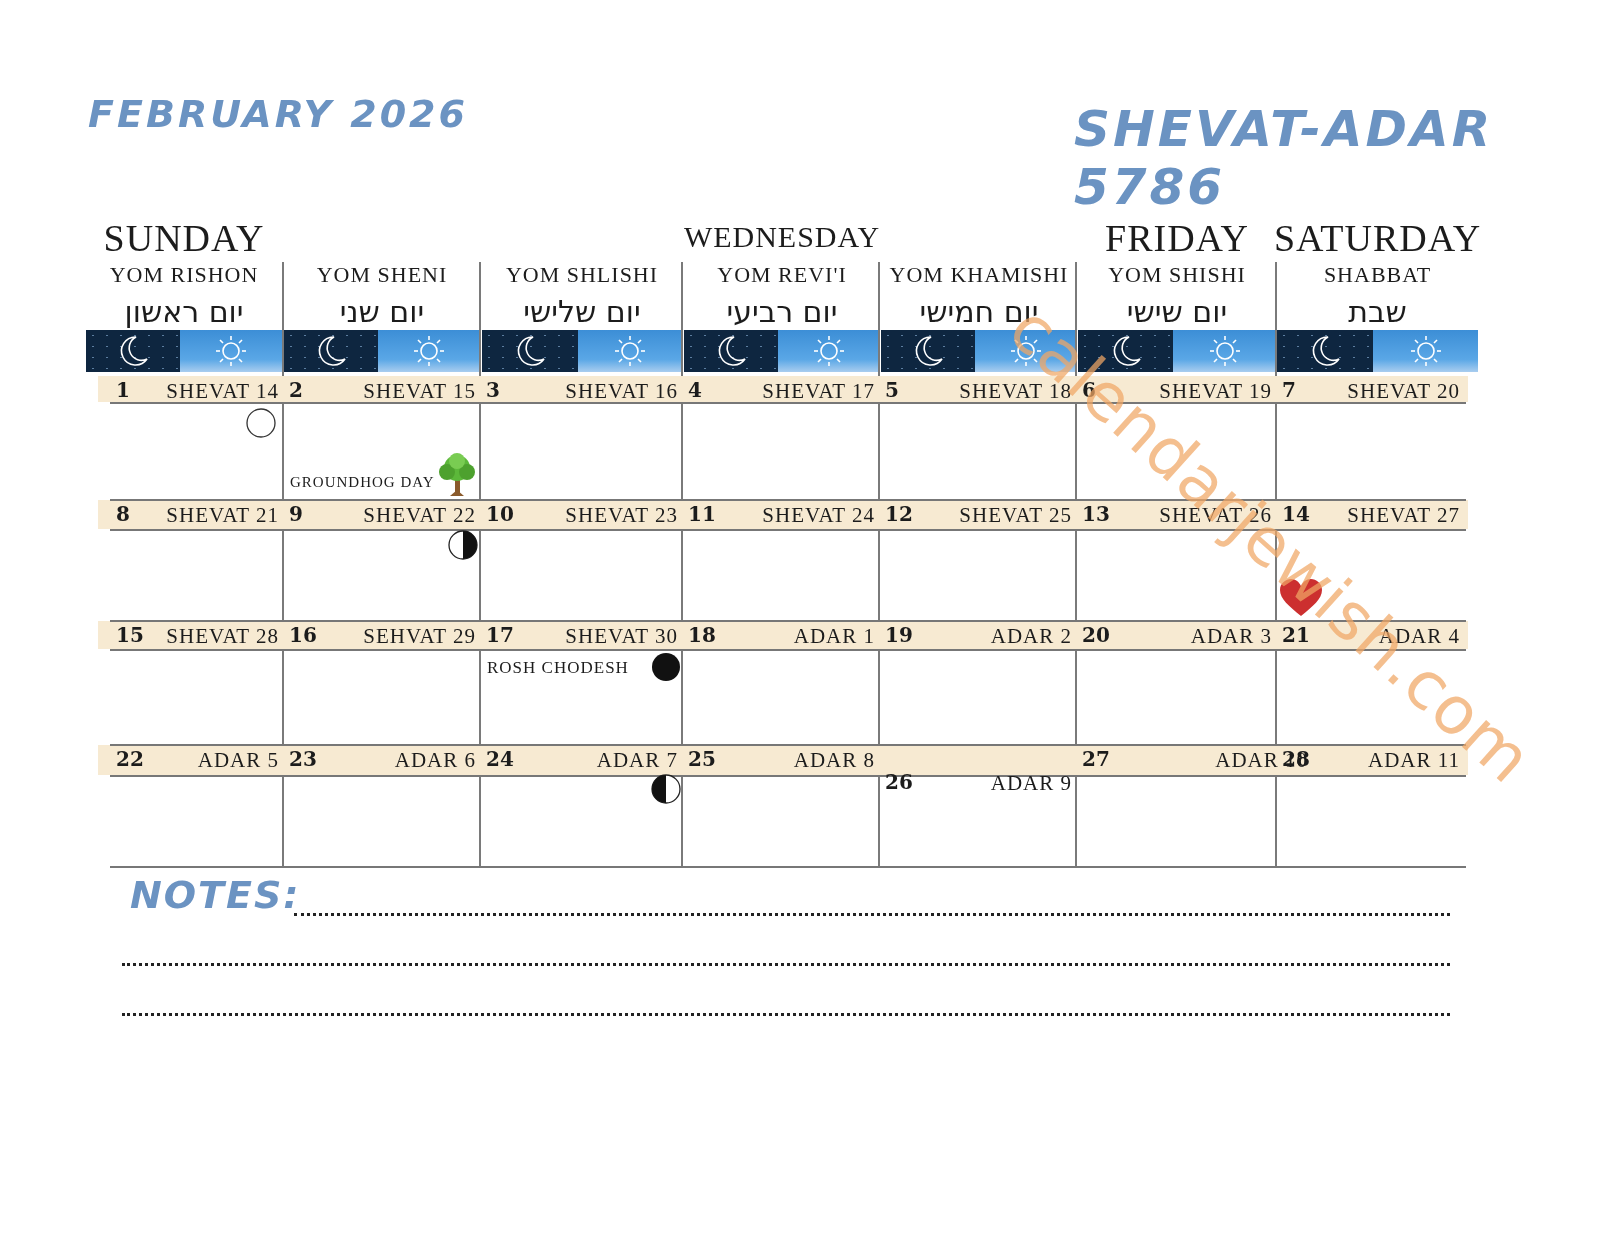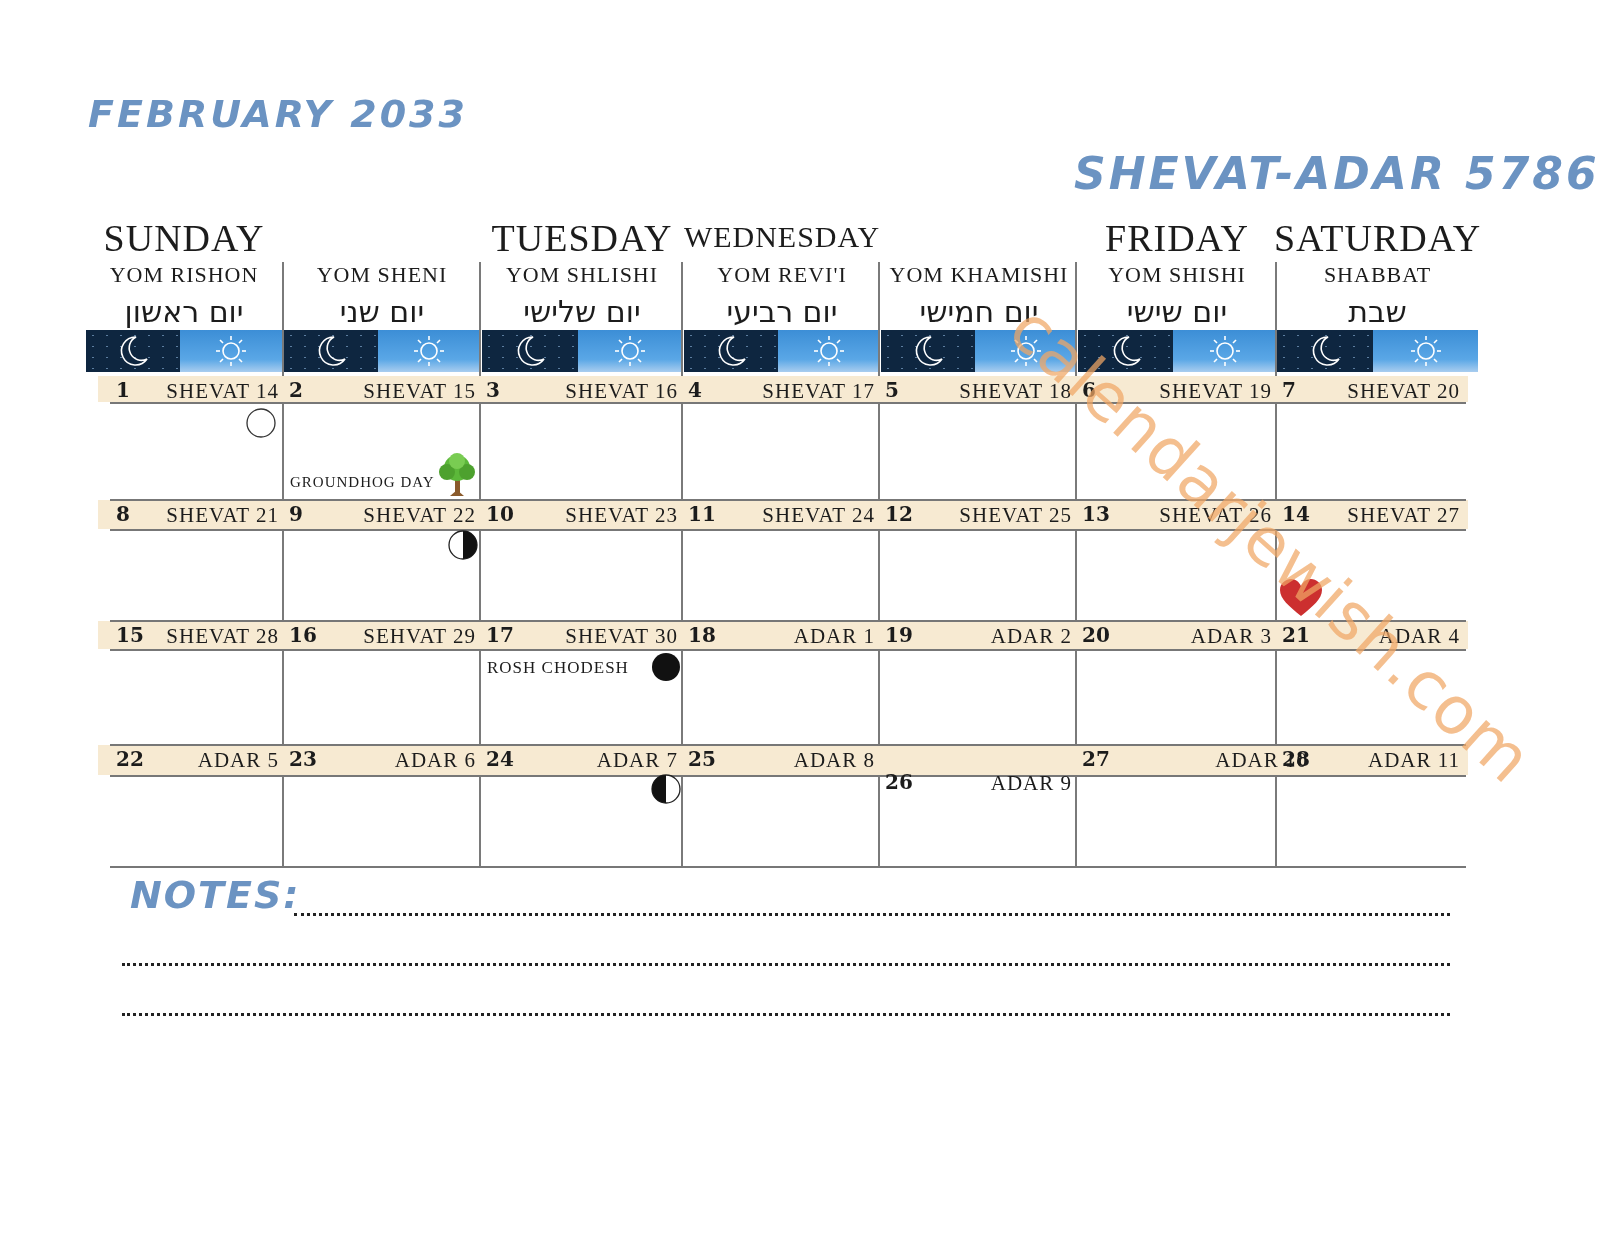--- a/index.html
+++ b/index.html
@@ -1,21 +1,21 @@
 <!DOCTYPE html>
 <html><head>
 <meta charset="utf-8">
 <style>
   html, body { margin:0; padding:0; background:#ffffff; }
   body { width:1600px; height:1236px; position:relative; overflow:hidden;
          font-family:"DejaVu Serif", "Liberation Serif", serif; color:#1c1c1c; }
   .title { position:absolute; font-family:"DejaVu Sans", "Liberation Sans", sans-serif;
            font-weight:bold; font-style:italic; color:#6b93c2; letter-spacing:3px; }
   #month-title { left:88px; top:92px; font-size:38px; }
-  #hebrew-title { left:1074px; top:100px; font-size:44px;margin-top:48px; }
+  #hebrew-title { left:1074px; top:100px; font-size:50px; }
 
   .watermark { position:absolute; left:1020px; top:280px; font-family:"DejaVu Sans","Liberation Sans",sans-serif;
                font-size:66px; color:#f1a765; opacity:0.72; transform:rotate(42deg);
                transform-origin:left center; white-space:nowrap; letter-spacing:1px; pointer-events:none; z-index:10; }
 
   
   .hdr { position:absolute; top:210px; left:86px; width:1392px; height:164px; }
   .hcol { position:absolute; top:0; height:164px; text-align:center; }
   .hcol .en { position:absolute; top:6px; left:-20px; right:-20px; font-size:38px; letter-spacing:1px;
               white-space:nowrap; font-family:"Liberation Serif","DejaVu Serif",serif; }
@@ -44,21 +44,21 @@
         font-family:"Liberation Serif","DejaVu Serif",serif; white-space:nowrap; }
   .ev.left { text-align:left; }
 
   .notes-title { position:absolute; left:130px; top:873px; font-family:"DejaVu Sans","Liberation Sans",sans-serif;
                  font-weight:bold; font-style:italic; font-size:38px; color:#6b93c2; letter-spacing:2px; }
   .dots { position:absolute; height:0; border-top:3px dotted #222; }
 </style>
 </head>
 <body>
 
-<div id="month-title" class="title">FEBRUARY 2033</div>
+<div id="month-title" class="title">FEBRUARY 2026</div>
 <div id="hebrew-title" class="title">SHEVAT-ADAR 5786</div>
 <div class="watermark">calendarjewish.com</div>
 
 <div class="hdr">
   <div class="hcol" style="left:0;width:196px">
     <div class="en">SUNDAY</div>
     <div class="yom">YOM RISHON</div>
     <div class="heb">יום ראשון</div>
     <div class="sky">
       <div class="night">
@@ -103,21 +103,20 @@
               <line x1="6" y1="6" x2="9" y2="9"></line>
               <line x1="25" y1="25" x2="28" y2="28"></line>
               <line x1="6" y1="28" x2="9" y2="25"></line>
               <line x1="25" y1="9" x2="28" y2="6"></line>
             </g>
           </svg>
         </div>
     </div>
   </div>
   <div class="hcol" style="left:396px;width:200px">
-    <div class="en">TUESDAY</div>
     <div class="yom">YOM SHLISHI</div>
     <div class="heb">יום שלישי</div>
     <div class="sky">
       <div class="night">
           <svg width="34" height="34" viewBox="0 0 34 34">
             <path d="M20 3 A14 14 0 1 0 31 25 A11 11 0 1 1 20 3 Z" fill="none" stroke="#fff" stroke-width="1.6"></path>
           </svg>
         </div>
       <div class="day">
           <svg width="34" height="34" viewBox="0 0 34 34">

